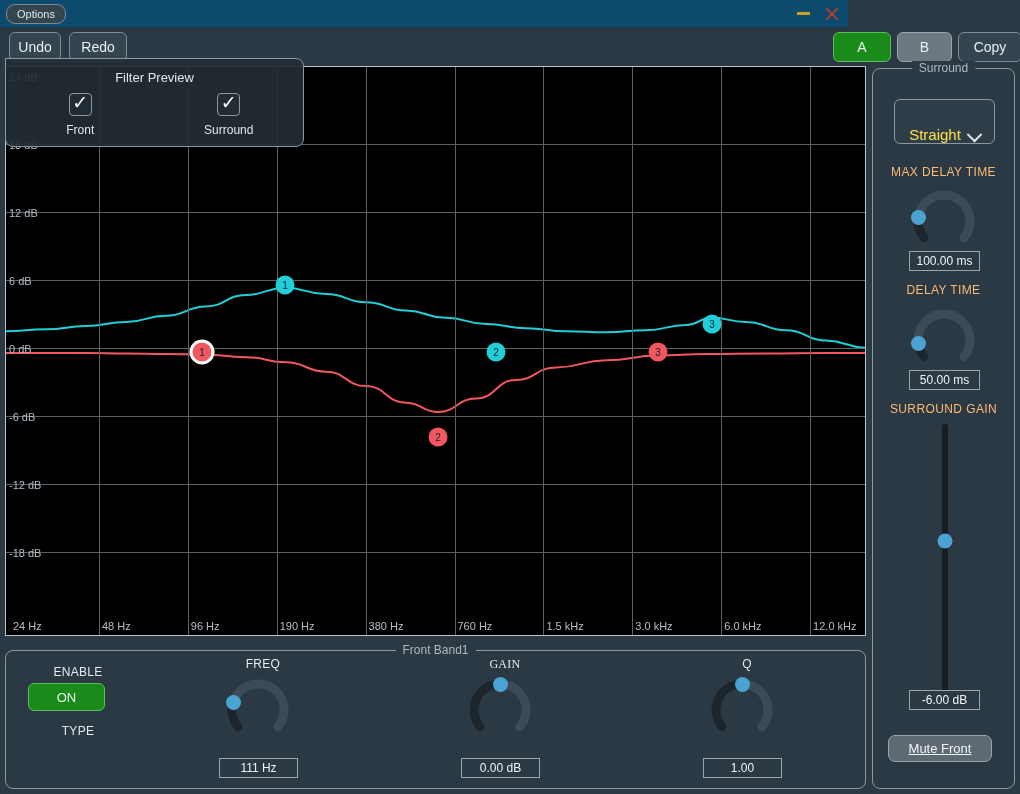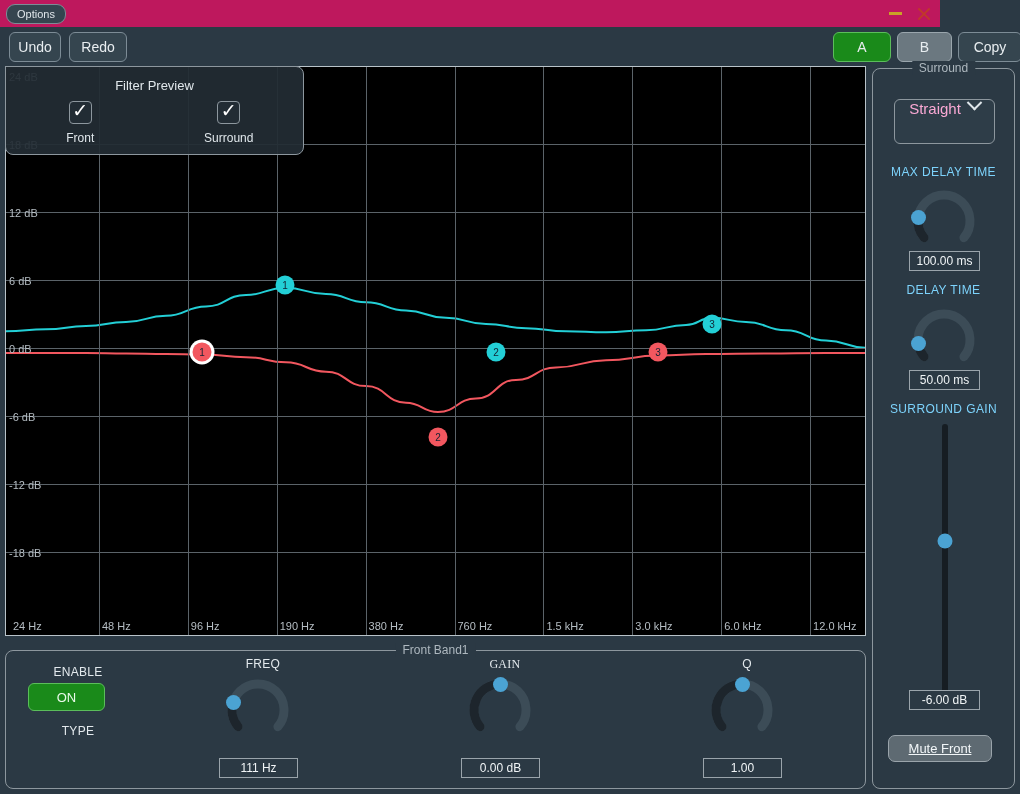--- a/index.html
+++ b/index.html
@@ -11,22 +11,22 @@
     font-family: "Liberation Sans", sans-serif;
     color: #e8edf0;
     overflow: hidden;
     position: relative;
   }
 
   
   .titlebar {
     position: absolute;
     left: 0; top: 0;
-    width: 940px; height: 27px;
-    background: #be185d;
+    width: 848px; height: 27px;
+    background: #0c4a6e;
     display: flex;
     align-items: center;
   }
   .options-btn {
     margin-left: 6px;
     padding: 2px 10px;
     font-size: 11px;
     color: #dfe6ea;
     background: #35454f;
     border: 1px solid #7d8c96;
@@ -144,21 +144,21 @@
     font-size: 10px;
     color: #123;
     cursor: pointer;
     transform: translate(-50%, -50%);
   }
   .band-dot.sel { box-shadow: 0 0 0 3px #fff; }
 
   
   .filter-preview {
     position: absolute;
-    left: 5px; top: 66px;
+    left: 5px; top: 58px;
     width: 299px; height: 89px;
     background: rgba(34,44,52,0.93);
     border: 1px solid #8d979e;
     border-radius: 8px;
     border-top-left-radius: 0;
   }
   .fp-title {
     text-align: center;
     font-size: 13px;
     color: #e0e7eb;
@@ -236,23 +236,23 @@
     display: flex;
     align-items: center;
     justify-content: center;
     cursor: pointer;
   }
   .dropdown {
     position: absolute;
     background: #2e3d48;
     border: 1px solid #8d979e;
     border-radius: 6px;
-    color: #f9a8d4;
-    display: flex;
-    align-items: flex-start;
+    color: #fde047;
+    display: flex;
+    align-items: flex-end;
     justify-content: center;
     gap: 8px;
     cursor: pointer;
   }
   .chev {
     display: inline-block;
     width: 11px; height: 11px;
     border-right: 2px solid #dfe6ea;
     border-bottom: 2px solid #dfe6ea;
     transform: rotate(45deg) translate(-2px,-2px);
@@ -285,21 +285,21 @@
   
   #surround-panel {
     left: 872px; top: 68px;
     width: 143px; height: 721px;
   }
   .sur-label {
     position: absolute;
     width: 100%;
     text-align: center;
     font-size: 12px;
-    color: #7dd3fc;
+    color: #fdba74;
     letter-spacing: .4px;
   }
   .slider-track {
     position: absolute;
     width: 6px;
     background: #161d23;
     border-radius: 3px;
   }
   .slider-thumb {
     position: absolute;

